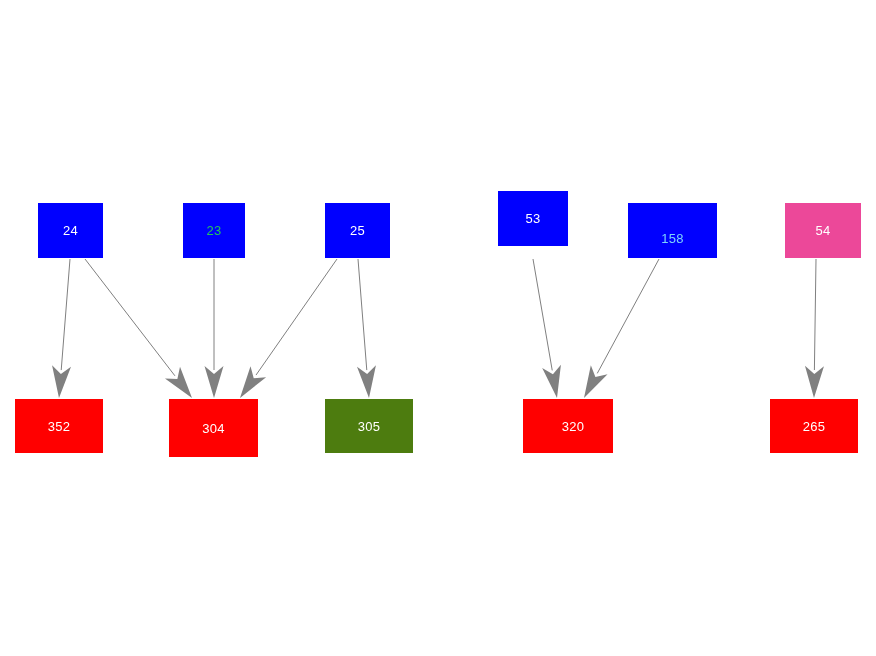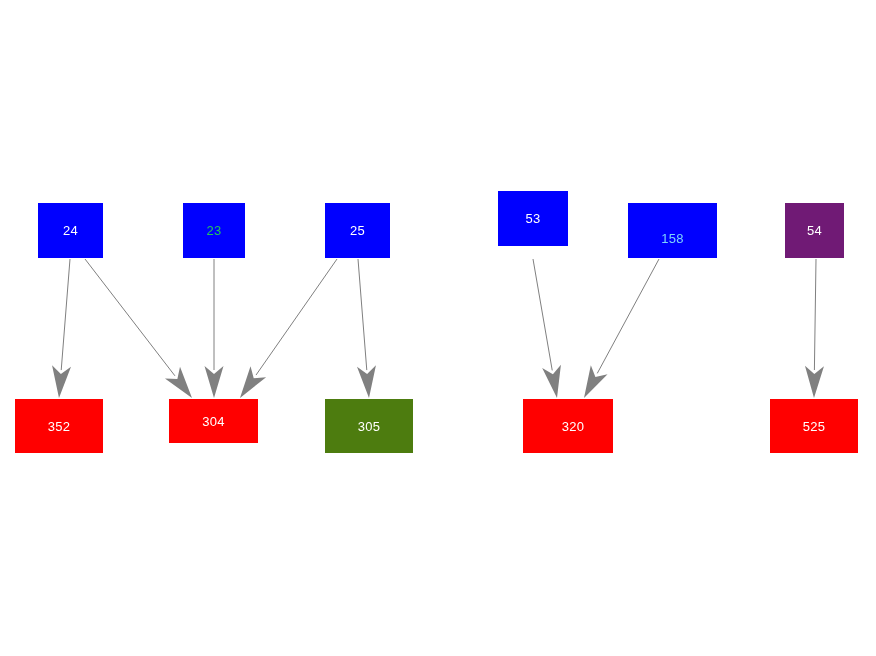--- a/index.html
+++ b/index.html
@@ -93,32 +93,32 @@
       </div>
       <div class="node node-source" style="left: 325px; top: 203px; width: 65px; height: 55px; background: rgb(0, 0, 255);">
         <span class="node-label" style="color: rgb(255, 255, 255);">25</span>
       </div>
       <div class="node node-source" style="left: 498px; top: 191px; width: 70px; height: 55px; background: rgb(0, 0, 255);">
         <span class="node-label" style="color: rgb(255, 255, 255);">53</span>
       </div>
       <div class="node node-source" style="left: 628px; top: 203px; width: 89px; height: 55px; background: rgb(0, 0, 255);">
         <span class="node-label" style="color: #7dd3fc; margin-top: 16px;">158</span>
       </div>
-      <div class="node node-source" style="left: 785px; top: 203px; width: 59px; height: 55px; background: #701a75;">
+      <div class="node node-source" style="left: 785px; top: 203px; width: 76px; height: 55px; background: #ec4899;">
         <span class="node-label" style="color: rgb(255, 255, 255);">54</span>
       </div>
       <div class="node node-target" style="left: 15px; top: 399px; width: 88px; height: 54px; background: rgb(255, 0, 0);">
         <span class="node-label" style="color: rgb(255, 255, 255);">352</span>
       </div>
-      <div class="node node-target" style="left: 169px; top: 399px; width: 89px; height: 44px; background: rgb(255, 0, 0);">
+      <div class="node node-target" style="left: 169px; top: 399px; width: 89px; height: 58px; background: rgb(255, 0, 0);">
         <span class="node-label" style="color: rgb(255, 255, 255);">304</span>
       </div>
       <div class="node node-target" style="left: 325px; top: 399px; width: 88px; height: 54px; background: #4d7c0f;">
         <span class="node-label" style="color: rgb(255, 255, 255);">305</span>
       </div>
       <div class="node node-target" style="left: 523px; top: 399px; width: 90px; height: 54px; background: rgb(255, 0, 0); padding-left: 10px;">
         <span class="node-label" style="color: rgb(255, 255, 255);">320</span>
       </div>
       <div class="node node-target" style="left: 770px; top: 399px; width: 88px; height: 54px; background: rgb(255, 0, 0);">
-        <span class="node-label" style="color: rgb(255, 255, 255);">525</span>
+        <span class="node-label" style="color: rgb(255, 255, 255);">265</span>
       </div>
     </div>
 </div>
 
 </body></html>

